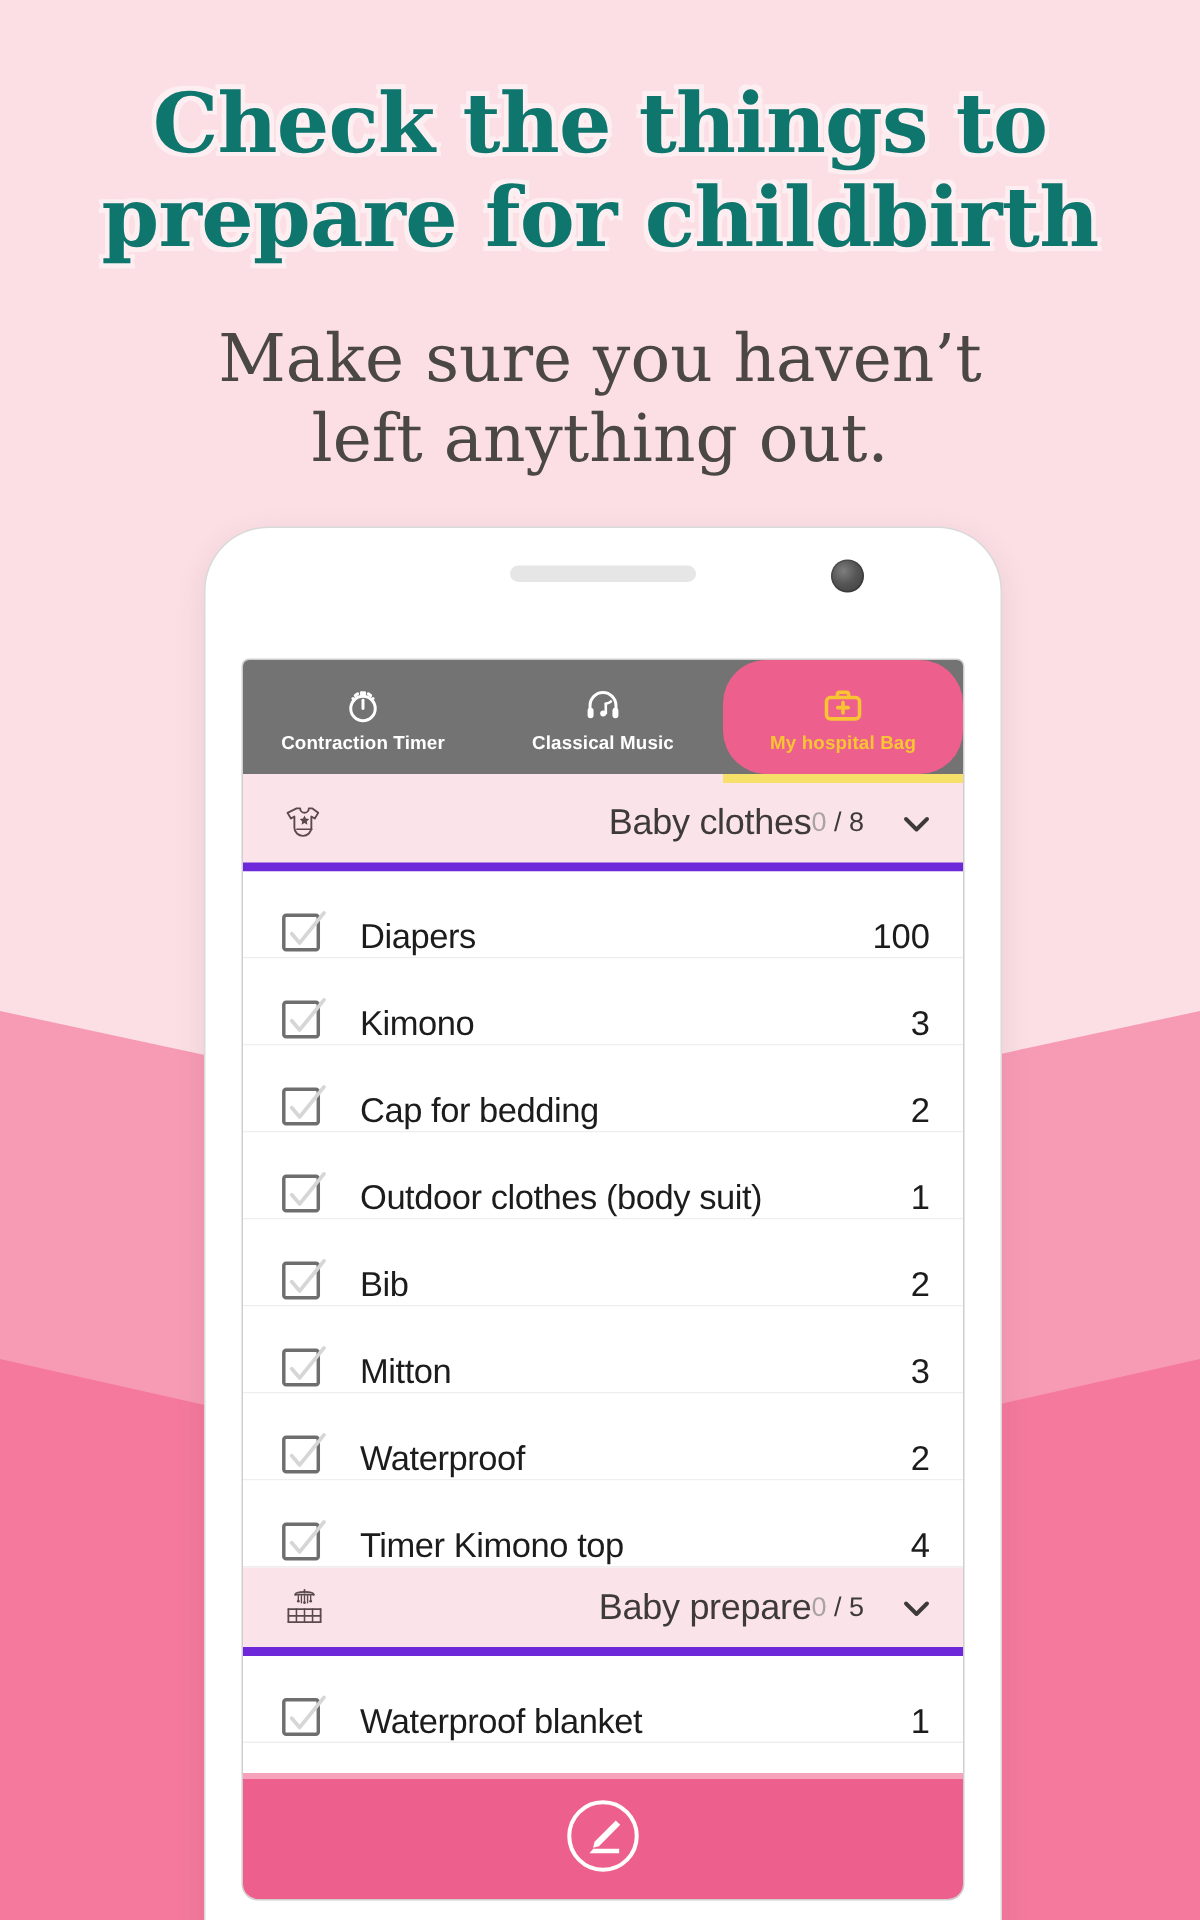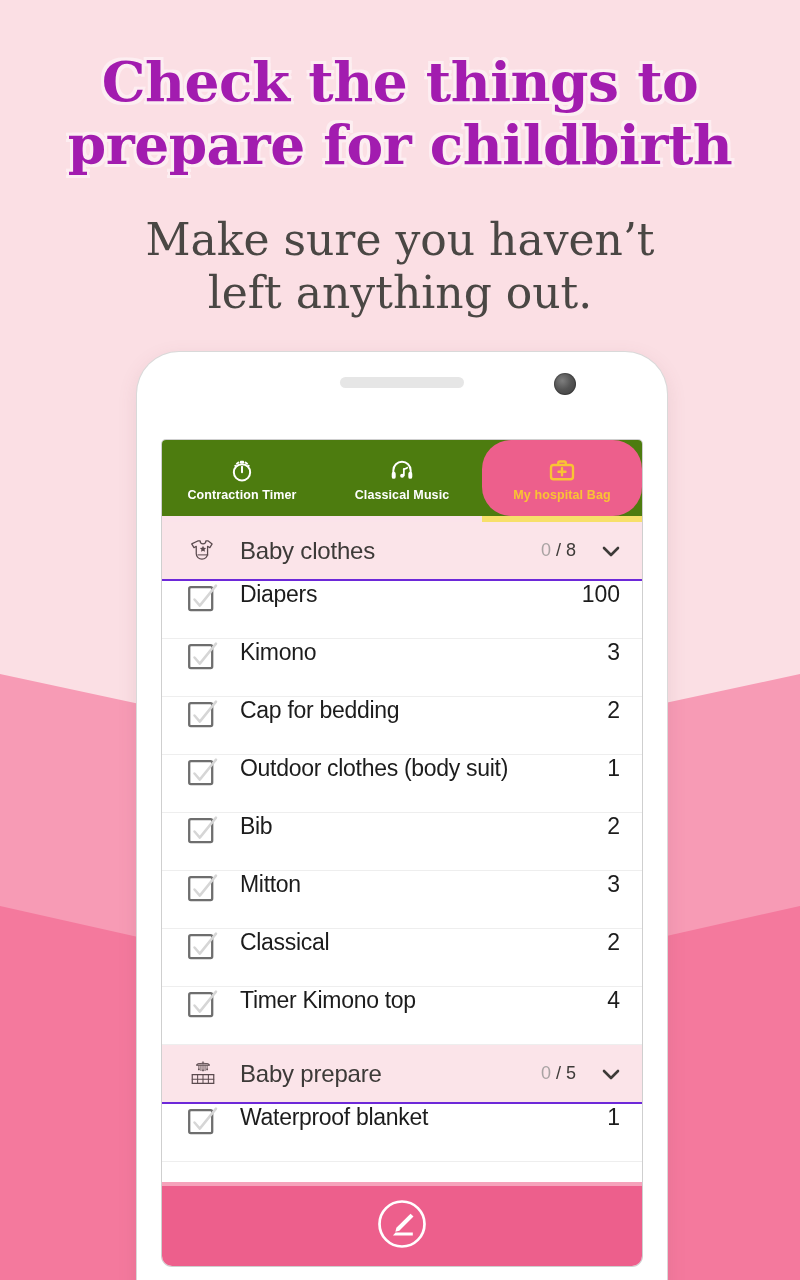--- a/index.html
+++ b/index.html
@@ -20,21 +20,21 @@
     top: 0; left: 0; right: 0;
     z-index: 3;
     text-align: center;
     padding-top: 50px;
   }
   .headline {
     font-family: "DejaVu Serif", "Liberation Serif", serif;
     font-weight: bold;
     font-size: 55px;
     line-height: 63px;
-    color: #a21caf;
+    color: #0f766e;
     letter-spacing: -0.5px;
     text-shadow:
       2px 0 0 #fdeef1, -2px 0 0 #fdeef1, 0 2px 0 #fdeef1, 0 -2px 0 #fdeef1,
       2px 2px 0 #fdeef1, -2px 2px 0 #fdeef1, 2px -2px 0 #fdeef1, -2px -2px 0 #fdeef1,
       3px 3px 0 #fdeef1, -3px -3px 0 #fdeef1, 3px -3px 0 #fdeef1, -3px 3px 0 #fdeef1;
   }
   .headline .line { display: block; }
   .subhead {
     font-family: "DejaVu Serif", "Liberation Serif", serif;
     font-size: 44px;
@@ -88,21 +88,21 @@
     overflow: hidden;
     box-shadow: 0 0 0 1px #cfcfcf;
     display: flex;
     flex-direction: column;
   }
 
   
   .tabbar {
     display: flex;
     height: 76px;
-    background: #4d7c0f;
+    background: #737373;
     flex: 0 0 auto;
   }
   .tab {
     flex: 1;
     display: flex;
     flex-direction: column;
     align-items: center;
     justify-content: center;
     gap: 3px;
     position: relative;
@@ -125,21 +125,22 @@
     flex: 1 1 auto;
     overflow: hidden;
     background: #ffffff;
   }
   .section-head {
     display: flex;
     align-items: center;
     height: 59px;
     background: #fbe4e9;
     padding: 0 18px 0 20px;
-    border-bottom: 2px solid #6d28d9;
+    border-bottom: 6px solid #6d28d9;
+    text-align: right;
   }
   .section-head .sicon {
     width: 42px;
     display: flex; align-items: center; justify-content: center;
   }
   .section-head .stitle {
     flex: 1;
     font-size: 24px;
     color: #3d3a38;
     padding-left: 16px;
@@ -149,21 +150,21 @@
     font-size: 18px;
     color: #3d3a38;
     padding-right: 22px;
     white-space: nowrap;
   }
   .section-head .scount .done { color: #a9a3a3; }
   .section-head .chev { width: 26px; display: flex; align-items: center; justify-content: center; }
 
   .row {
     display: flex;
-    align-items: flex-start;
+    align-items: flex-end;
     height: 58px;
     padding: 0 22px 0 20px;
     border-bottom: 1px solid #eeeeee;
     background: #fff;
   }
   .row .cbwrap { width: 42px; display: flex; align-items: center; justify-content: center; }
   .row .rlabel {
     flex: 1;
     font-size: 23px;
     color: #1c1c1c;
@@ -347,21 +348,21 @@
         <span class="rqty">3</span>
       </div>
 
       <div class="row">
         <span class="cbwrap">
           <svg width="34" height="34" viewBox="0 0 34 34" fill="none">
             <rect x="3.2" y="6.2" width="23" height="23" rx="1.6" stroke="#6e6e6e" stroke-width="2.3"></rect>
             <path d="M8.5 18.5l5.3 6.1L30 4.6" stroke="#d6d6d6" stroke-width="2.5" stroke-linecap="round" stroke-linejoin="round" fill="none"></path>
           </svg>
         </span>
-        <span class="rlabel">Classical</span>
+        <span class="rlabel">Waterproof</span>
         <span class="rqty">2</span>
       </div>
 
       <div class="row">
         <span class="cbwrap">
           <svg width="34" height="34" viewBox="0 0 34 34" fill="none">
             <rect x="3.2" y="6.2" width="23" height="23" rx="1.6" stroke="#6e6e6e" stroke-width="2.3"></rect>
             <path d="M8.5 18.5l5.3 6.1L30 4.6" stroke="#d6d6d6" stroke-width="2.5" stroke-linecap="round" stroke-linejoin="round" fill="none"></path>
           </svg>
         </span>

